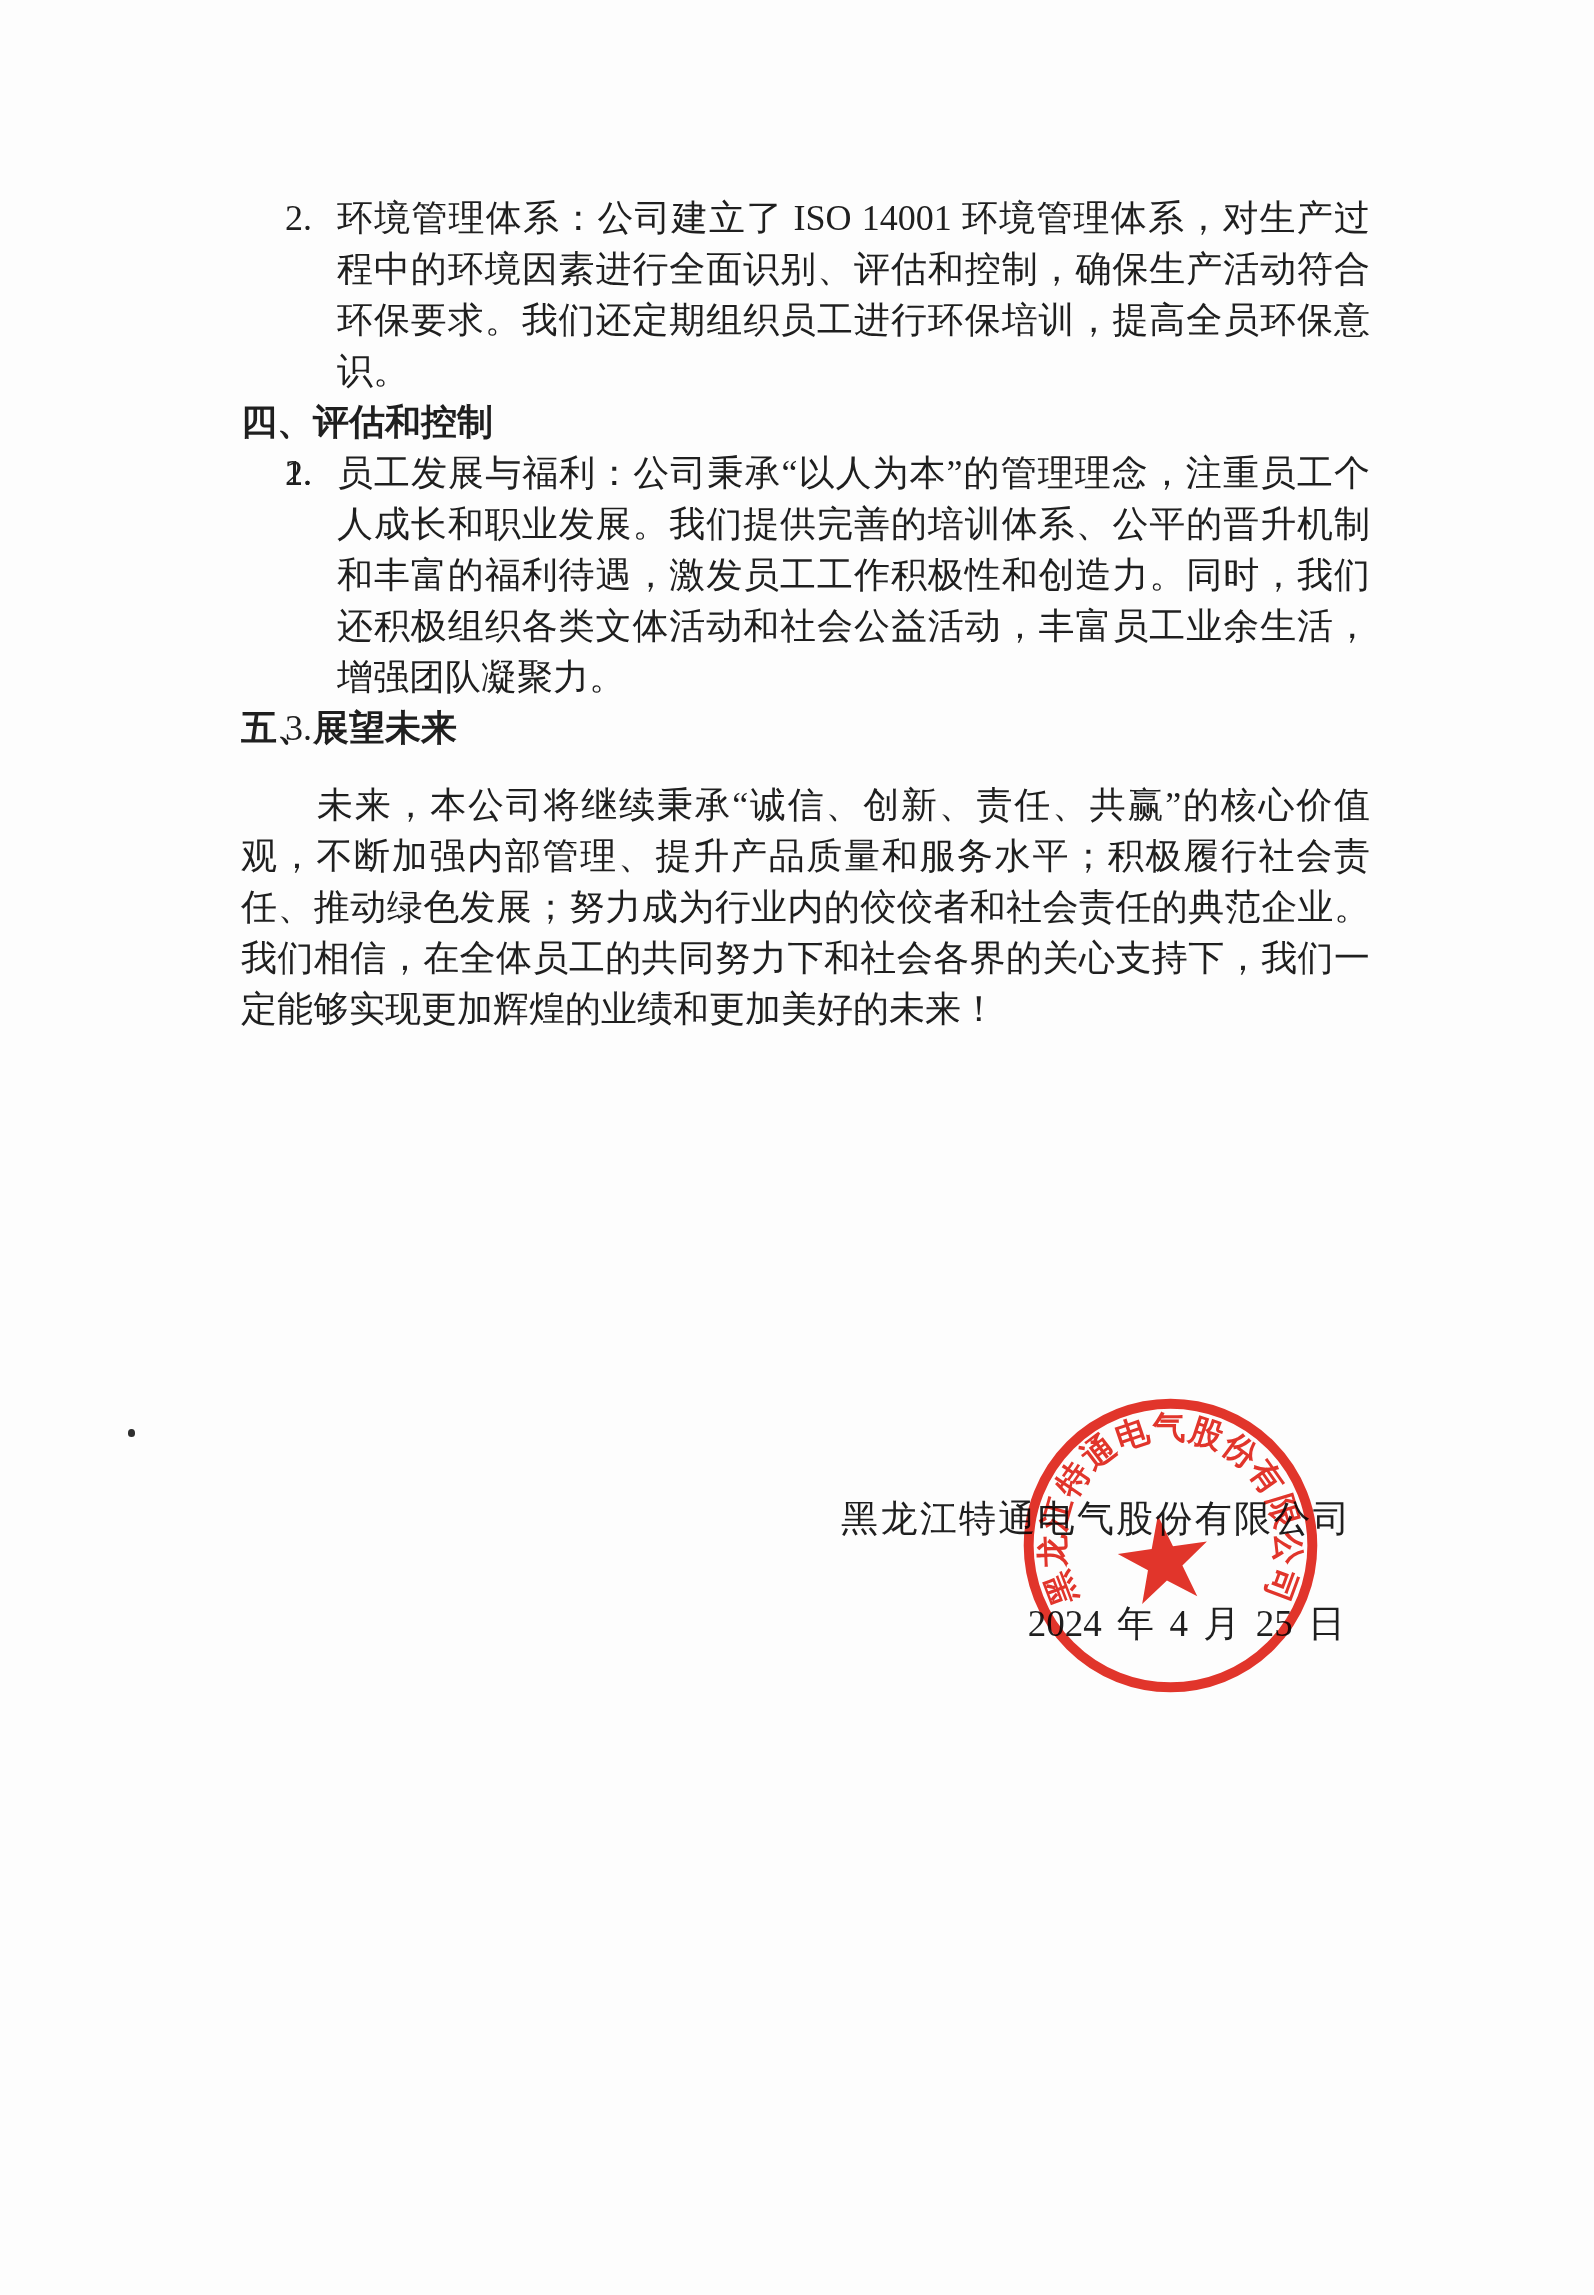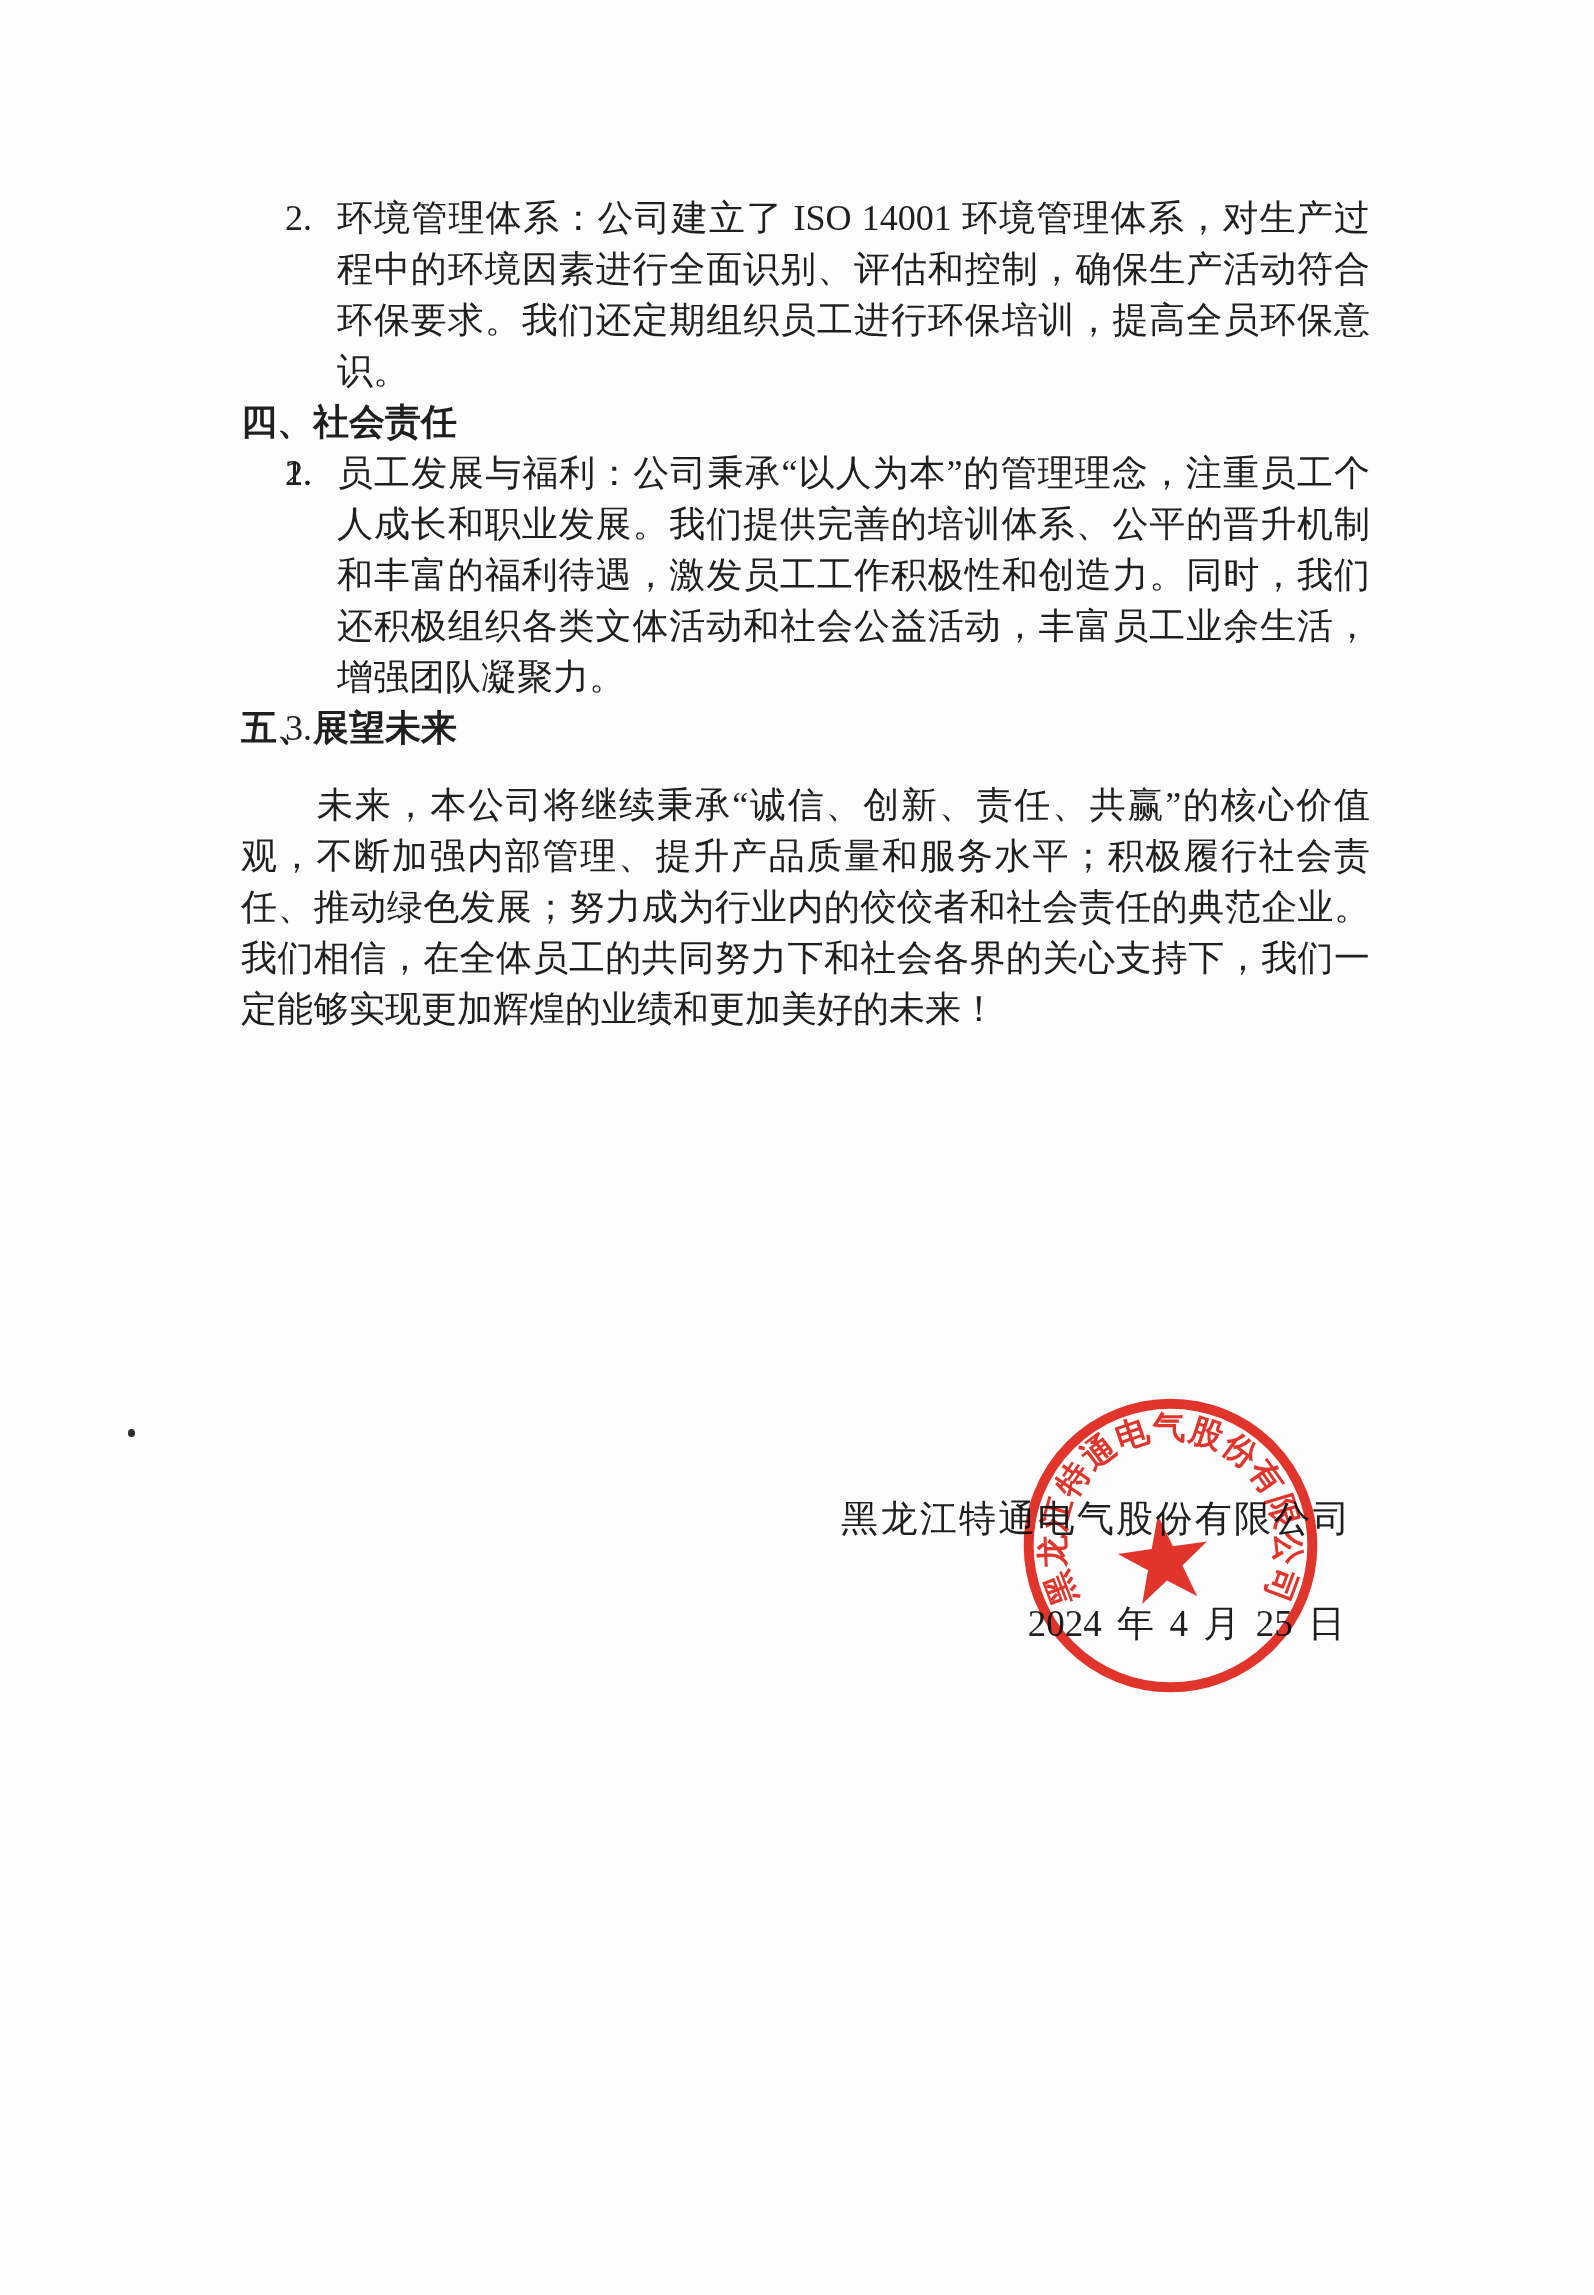--- a/index.html
+++ b/index.html
@@ -45,21 +45,21 @@
 <body>
 
 <div class="page">
 
   <div class="content">
 
     <div class="list-item">
       <span class="num">2.</span><span>环境管理体系：公司建立了 ISO 14001 环境管理体系，对生产过程中的环境因素进行全面识别、评估和控制，确保生产活动符合环保要求。我们还定期组织员工进行环保培训，提高全员环保意识。</span>
     </div>
 
-    <h2 class="heading">四、社会责任</h2>
+    <h2 class="heading">四、评估和控制</h2>
 
     <div class="list-item">
       <span class="num">1.</span>
     </div>
 
     <div class="list-item">
       <span class="num">2.</span><span>员工发展与福利：公司秉承“以人为本”的管理理念，注重员工个人成长和职业发展。我们提供完善的培训体系、公平的晋升机制和丰富的福利待遇，激发员工工作积极性和创造力。同时，我们还积极组织各类文体活动和社会公益活动，丰富员工业余生活，增强团队凝聚力。</span>
     </div>
 
     <div class="list-item">

